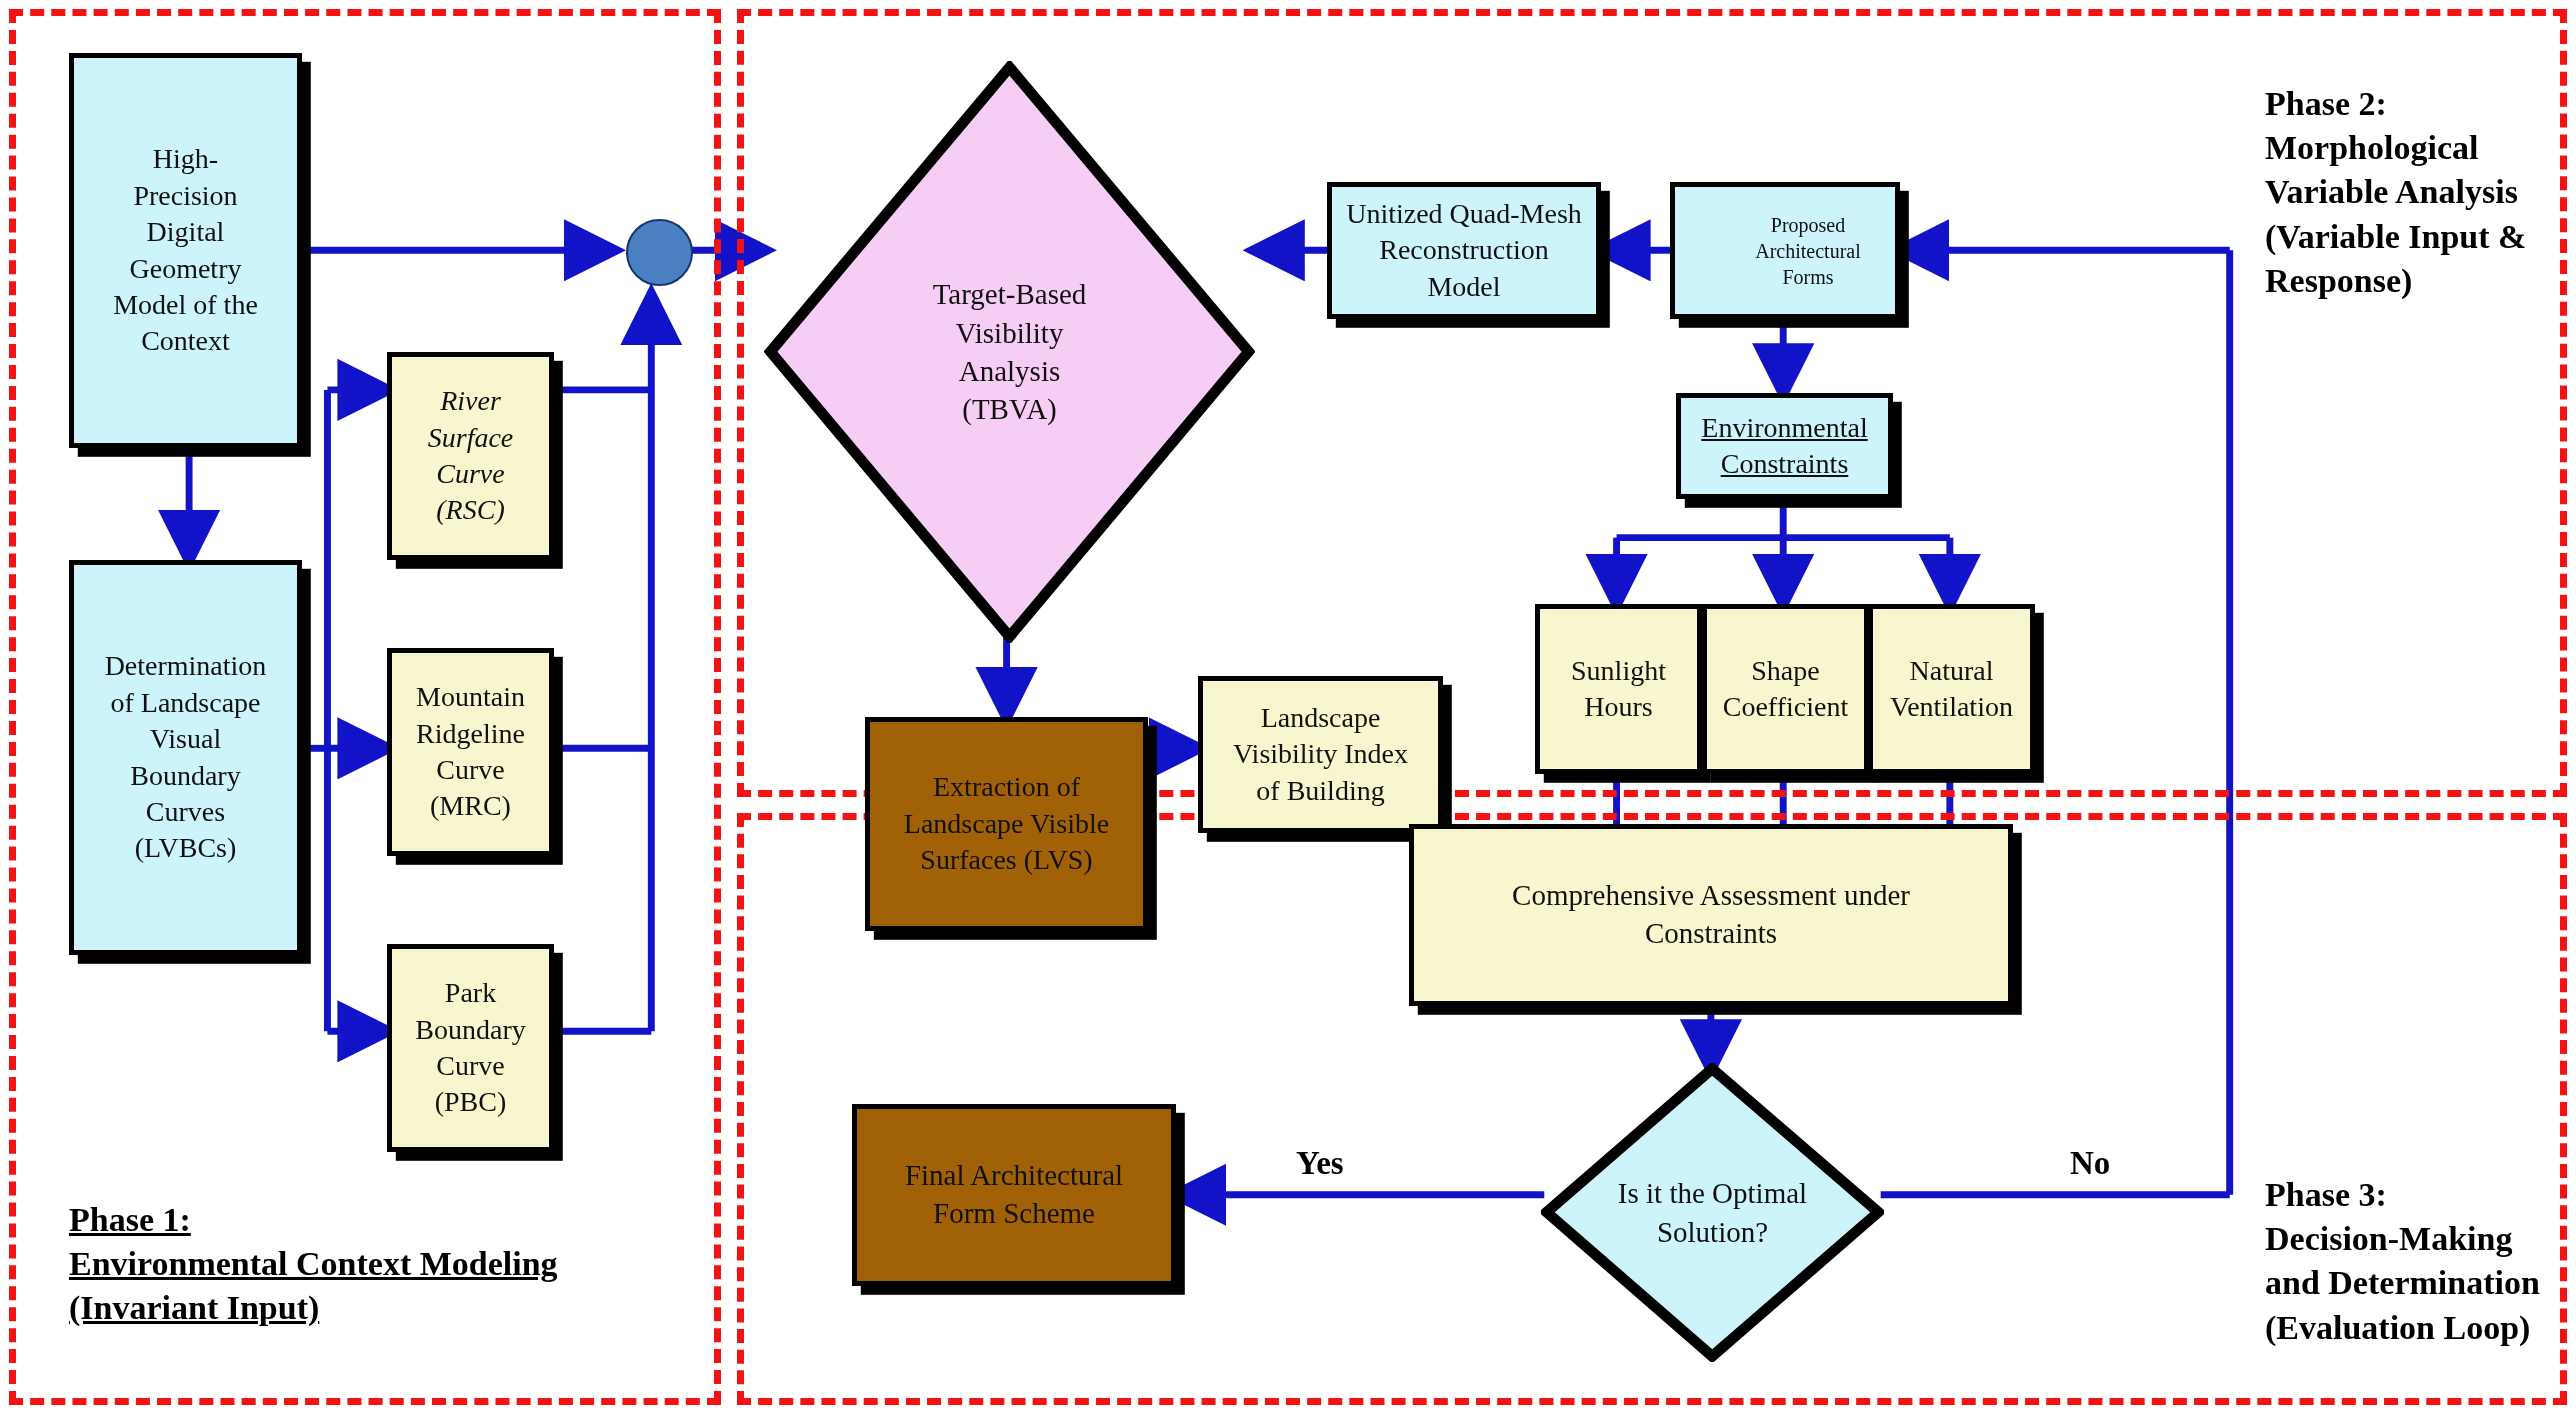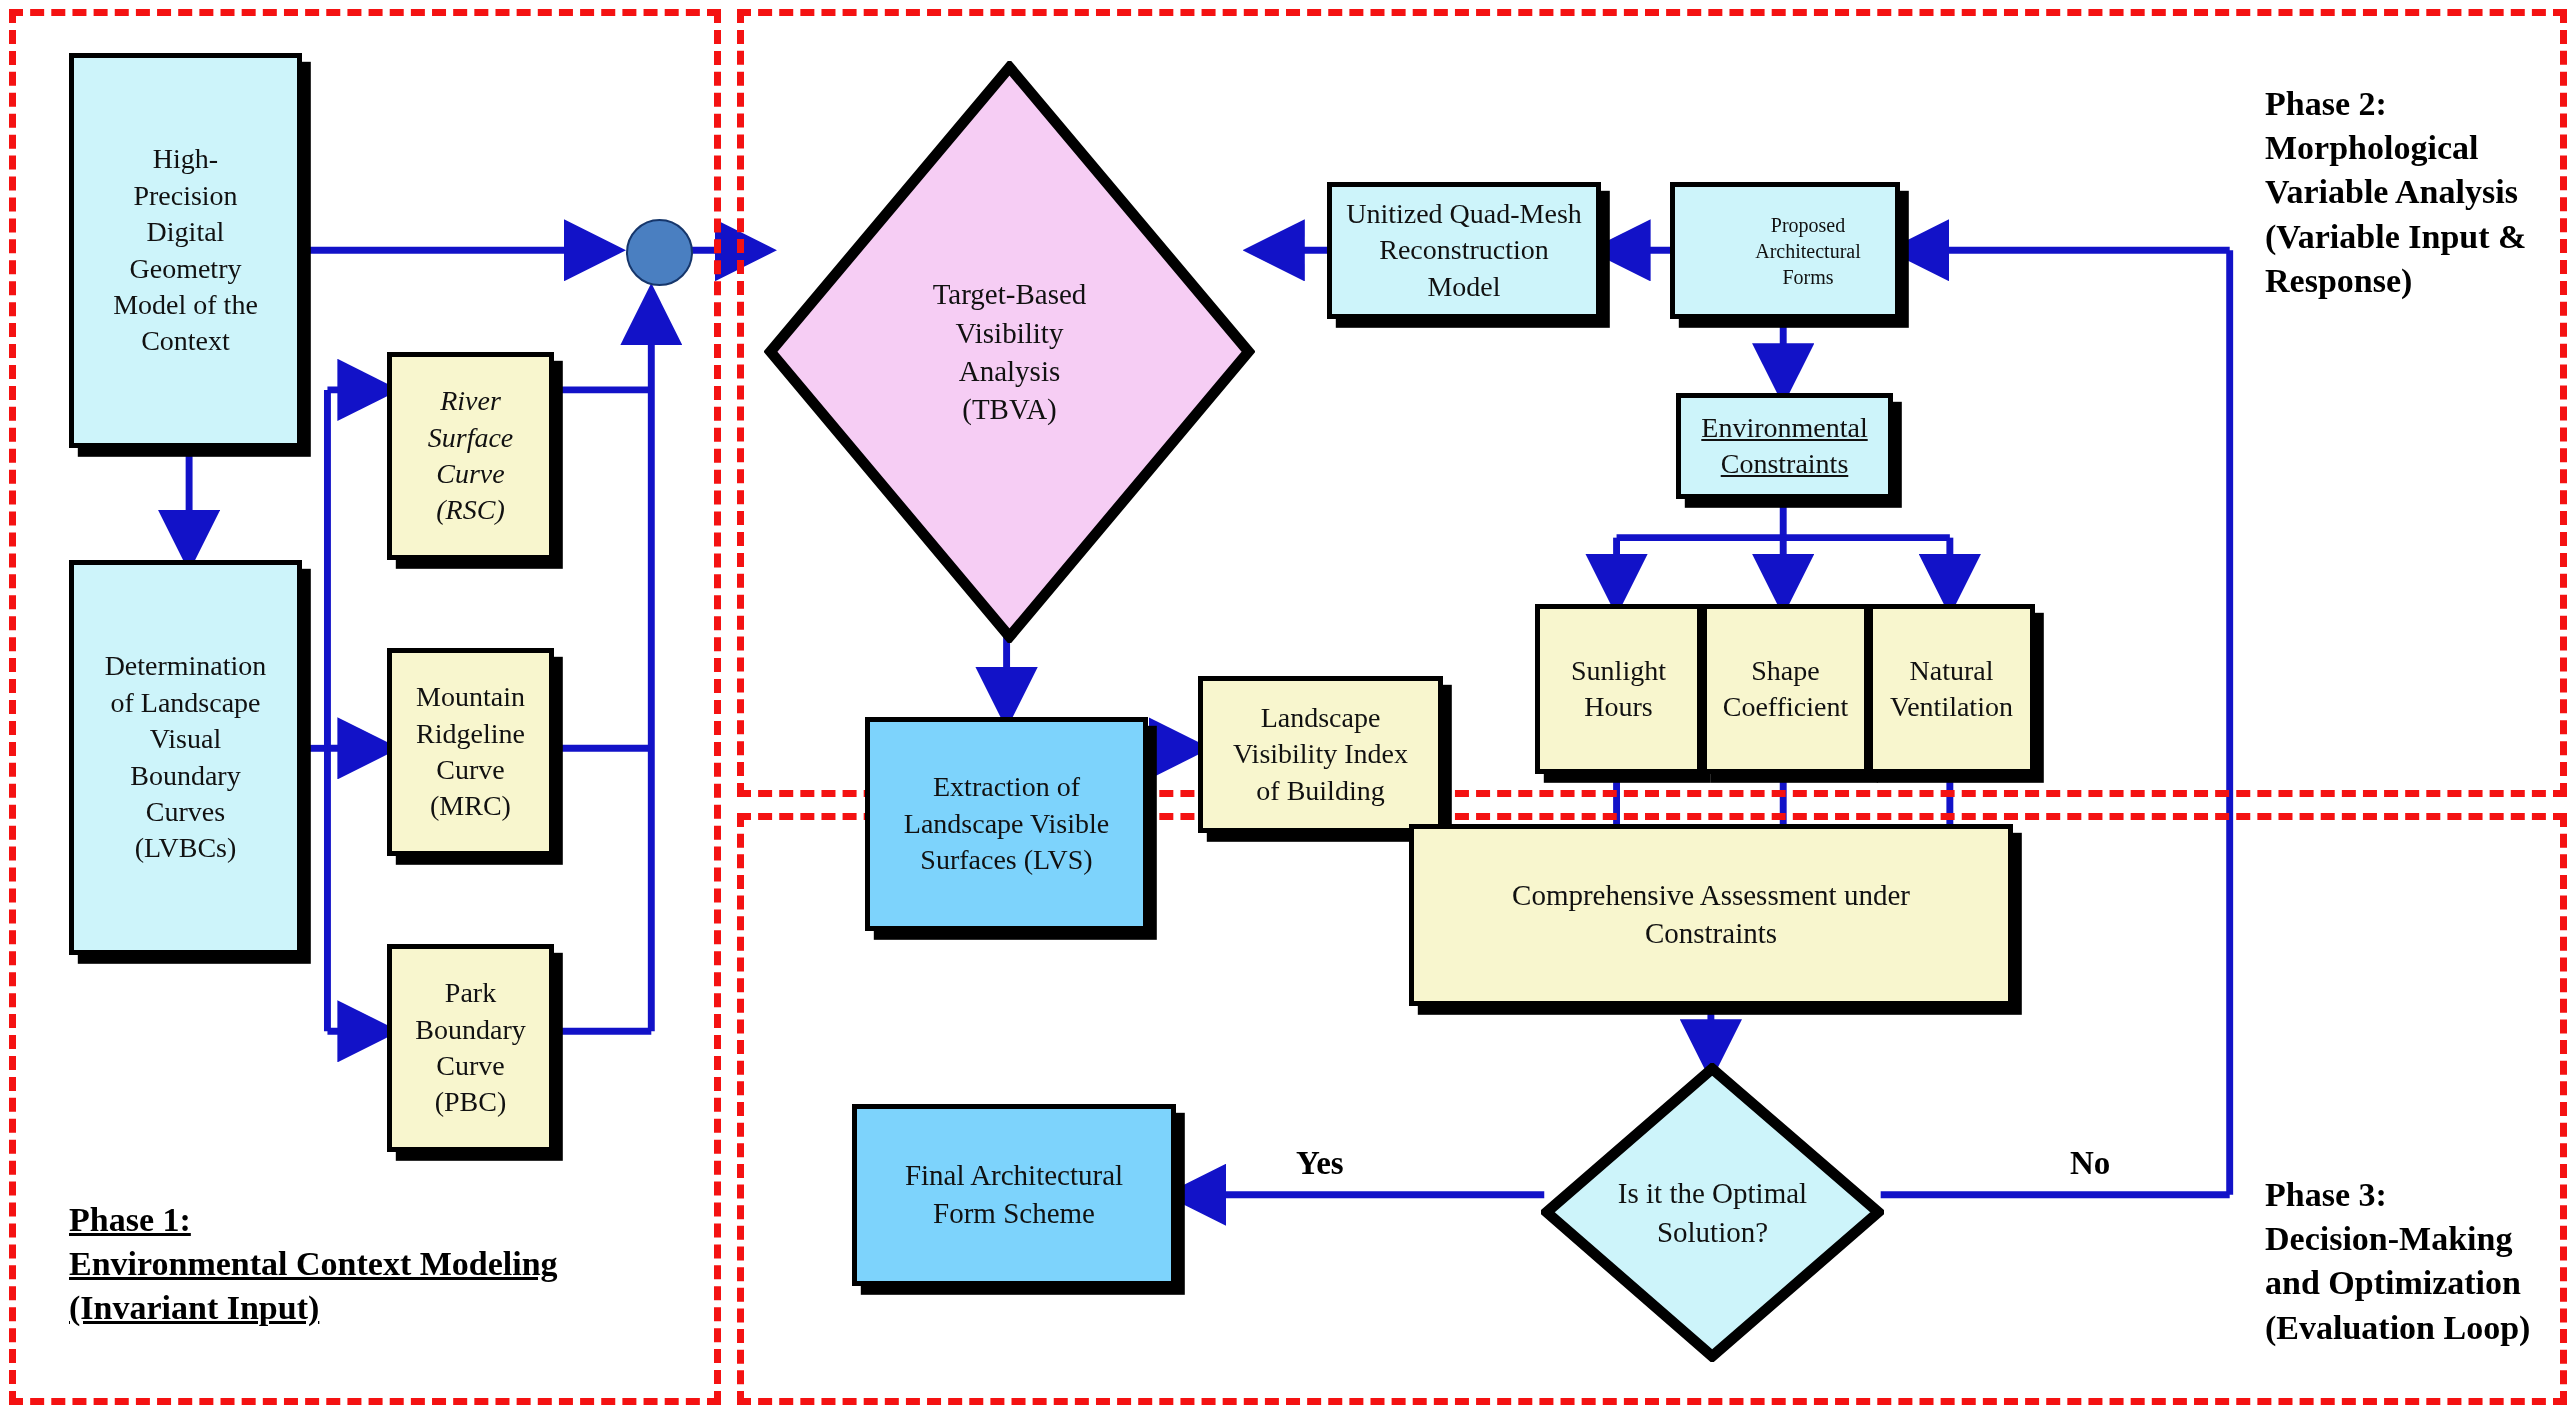--- a/index.html
+++ b/index.html
@@ -5,21 +5,21 @@
   html,body{margin:0;padding:0;background:#ffffff;}
   body{font-family:"Liberation Serif",serif;}
   #stage{position:relative;width:2576px;height:1413px;background:#fff;overflow:hidden;}
   svg#wire{position:absolute;left:0;top:0;width:2576px;height:1413px;}
   .node{position:absolute;box-sizing:border-box;border:5.7px solid #000;
         display:flex;align-items:center;justify-content:center;text-align:center;
         font-family:"Liberation Serif",serif;color:#111;line-height:1.30;
         box-shadow:8.8px 8.8px 0 0 #000;}
   .cyan{background:#CDF4FA;}
   .yellow{background:#F8F6CE;}
-  .pink{background:#7dd3fc;}
+  .pink{background:#a16207;}
   .diamond{position:absolute;display:flex;align-items:center;justify-content:center;}
   .diamond .dtext{position:relative;z-index:2;text-align:center;font-family:"Liberation Serif",serif;
                   color:#111;line-height:1.32;}
   .phase-label{position:absolute;font-family:"Liberation Serif",serif;font-weight:bold;
                color:#000;line-height:1.30;}
   .edge-label{position:absolute;font-family:"Liberation Serif",serif;font-weight:bold;color:#000000;}
   .dash-frame{position:absolute;box-sizing:border-box;border:7px dashed #F41212;background:transparent;}
 </style>
 </head>
 <body>
@@ -188,18 +188,18 @@
     <div>Phase 2:</div>
     <div>Morphological</div>
     <div>Variable Analysis</div>
     <div>(Variable Input &amp;</div>
     <div>Response)</div>
   </div>
 
   <div class="phase-label" style="left:2265px;top:1173px;font-size:34px;">
     <div>Phase 3:</div>
     <div>Decision-Making</div>
-    <div>and Optimization</div>
+    <div>and Determination</div>
     <div>(Evaluation Loop)</div>
   </div>
 
 </div>
 
 
 </body></html>

